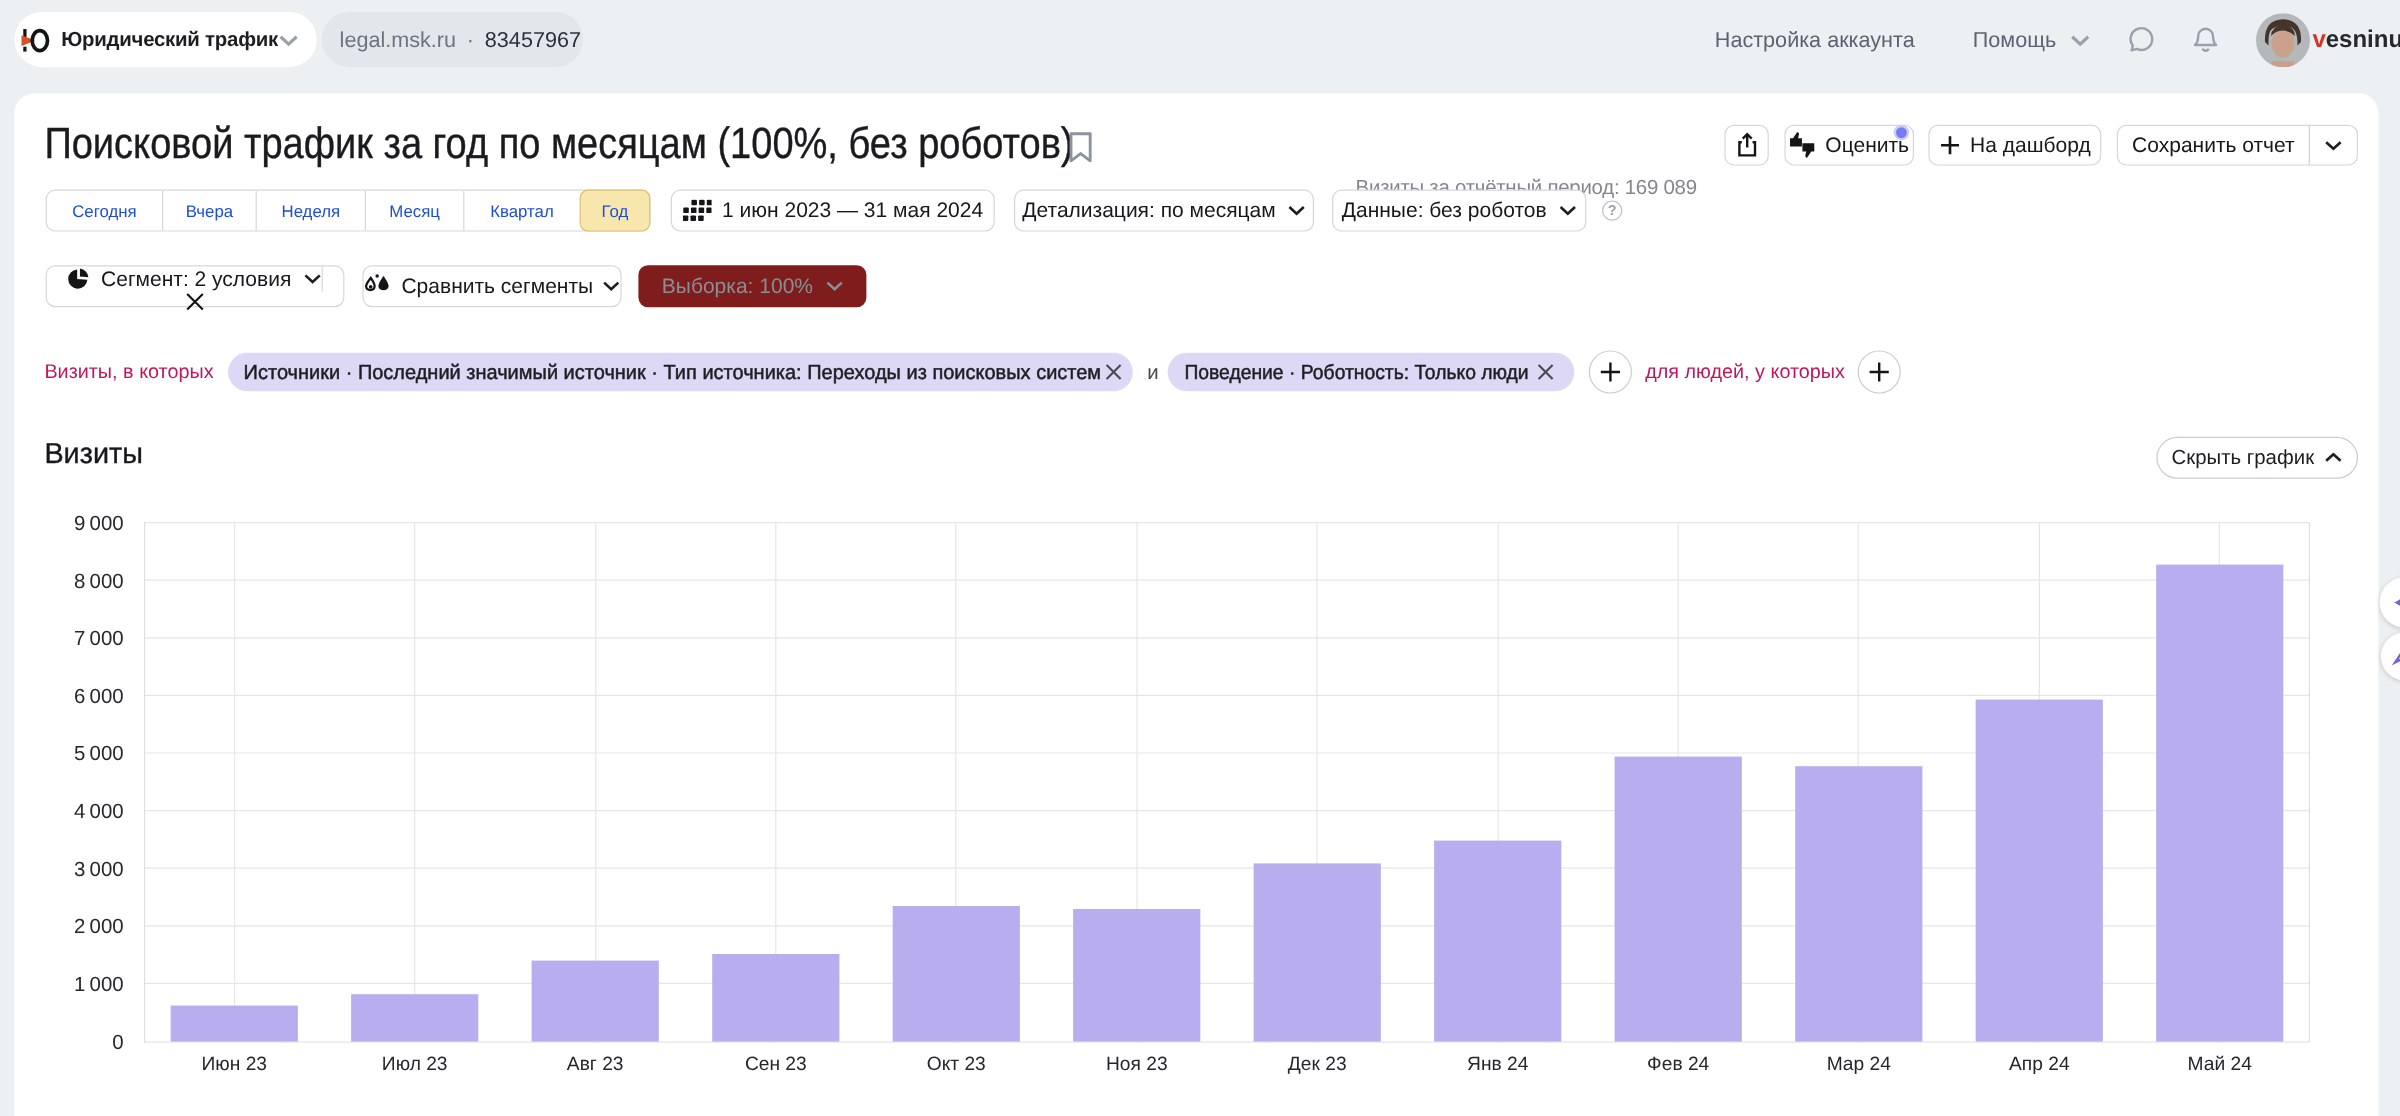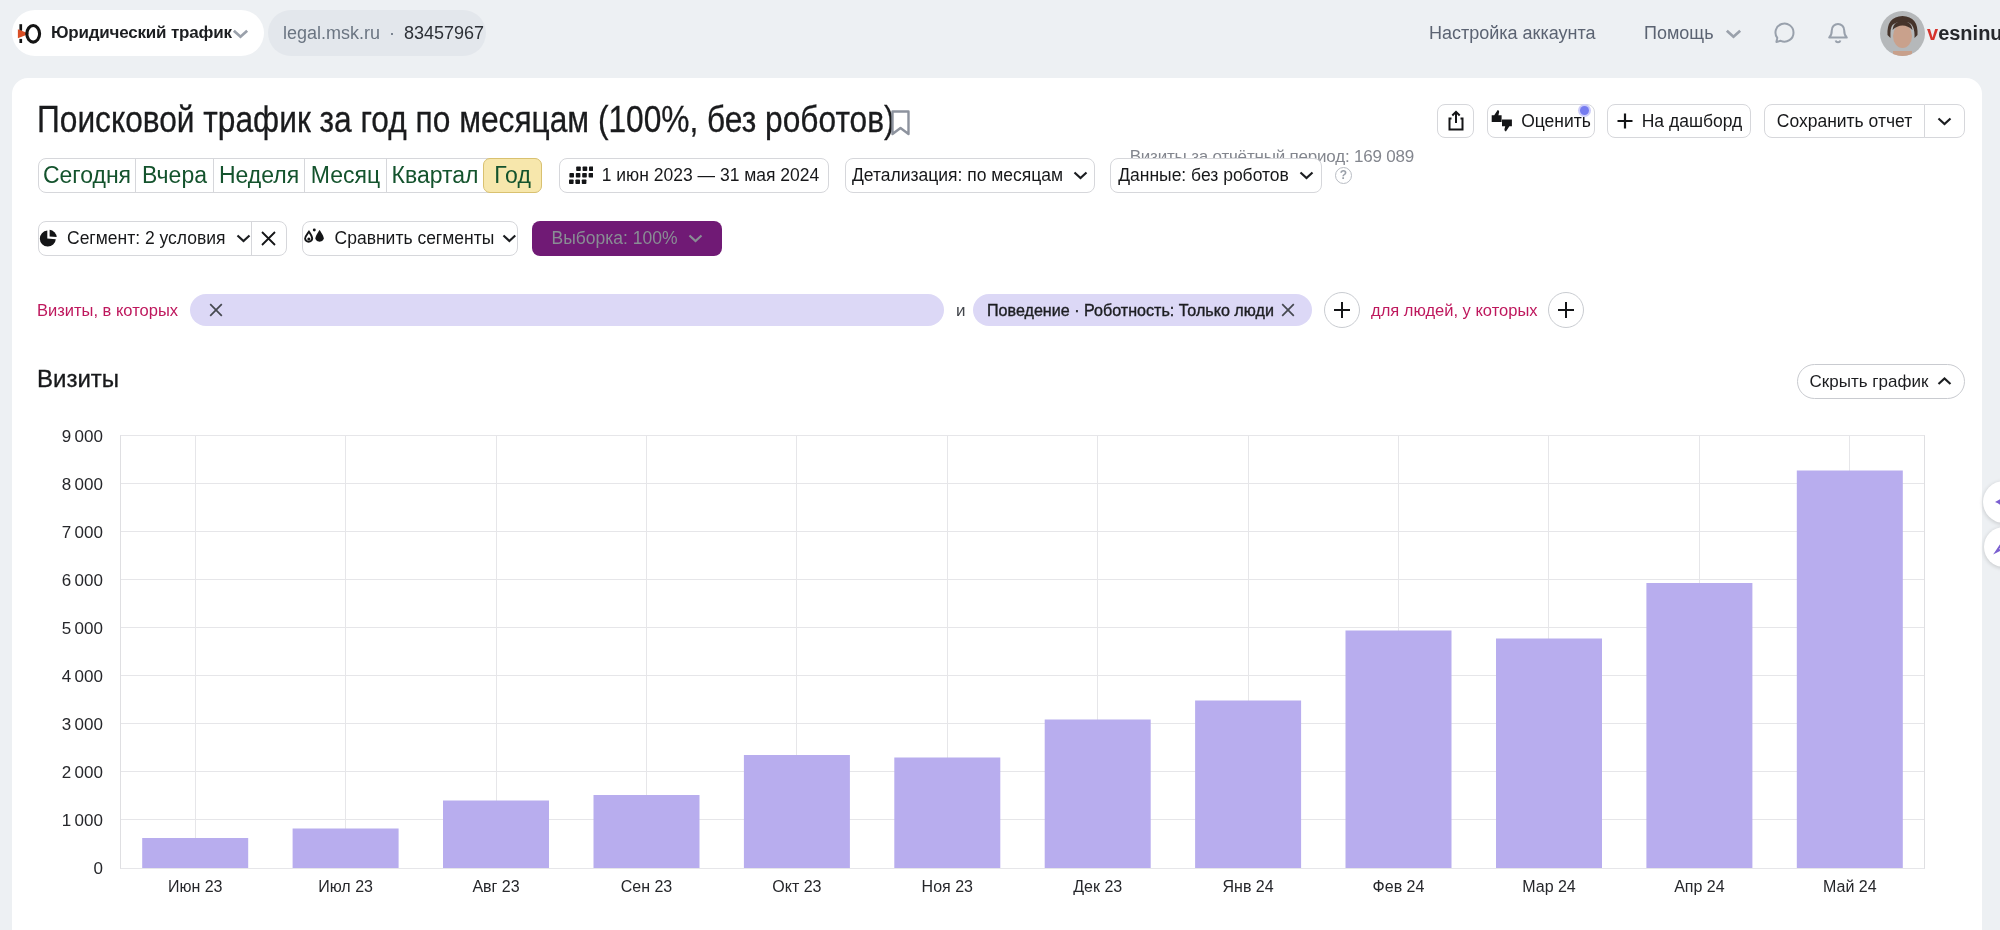--- a/index.html
+++ b/index.html
@@ -100,21 +100,21 @@
       <path d="M9 1.5 V16.5 M1.5 9 H16.5" stroke="#141517" stroke-width="2.2"></path>
     </svg>На дашборд</div>
 <div class="btn r1" style="left:1764px;width:161px;border-radius:8px 0 0 8px;">Сохранить отчет</div>
 <div class="btn r1" id="btn-savechev" style="left:1924px;width:41px;border-radius:0 8px 8px 0;">
     <svg width="15" height="9" viewBox="0 0 15 9">
       <polyline points="1.5,1.5 7.5,7 13.5,1.5" fill="none" stroke="#1c1e21" stroke-width="2.2"></polyline>
     </svg>
   </div>
 
 <div id="segrow" class="abs" style="left:38px;top:158px;">
-    <div style="display:flex;height:35px;border:1px solid #d6d7db;border-radius:8px;background:#fff;font-size:23px;color:#14532d;">
+    <div style="display:flex;height:35px;border:1px solid #d6d7db;border-radius:8px;background:#fff;font-size:14px;color:#1d4ed8;">
 <div style="width:97px;display:flex;align-items:center;justify-content:center;border-right:1px solid #d6d7db;">Сегодня</div>
 <div style="width:78px;display:flex;align-items:center;justify-content:center;border-right:1px solid #d6d7db;">Вчера</div>
 <div style="width:91px;display:flex;align-items:center;justify-content:center;border-right:1px solid #d6d7db;">Неделя</div>
 <div style="width:82px;display:flex;align-items:center;justify-content:center;border-right:1px solid #d6d7db;">Месяц</div>
 <div style="width:96px;display:flex;align-items:center;justify-content:center;">Квартал</div>
 <div style="width:59px;display:flex;align-items:center;justify-content:center;background:#f7e7ac;border:1px solid #d9c170;border-radius:7px;margin:-1px -1px -1px 0;">Год</div>
 </div>
   </div>
 <div class="btn r2" style="left:559px;width:270px;"><svg width="24" height="20" viewBox="0 0 24 20" style="margin-right:9px;">
       <g fill="#141517">
@@ -132,21 +132,21 @@
     </svg>1 июн 2023 — 31 мая 2024</div>
 <div class="btn r2" style="left:845px;width:250px;">Детализация: по месяцам<svg width="15" height="9" viewBox="0 0 15 9" style="margin-left:10px;">
       <polyline points="1.5,1.5 7.5,7 13.5,1.5" fill="none" stroke="#1c1e21" stroke-width="2.2"></polyline>
     </svg></div>
 <div class="btn r2" style="left:1110px;width:212px;">Данные: без роботов<svg width="15" height="9" viewBox="0 0 15 9" style="margin-left:10px;">
       <polyline points="1.5,1.5 7.5,7 13.5,1.5" fill="none" stroke="#1c1e21" stroke-width="2.2"></polyline>
     </svg></div>
 <div id="qmark" class="abs" style="left:1335px;top:167px;width:17px;height:17px;border:1.5px solid #b9bdc4;border-radius:50%;font-size:12px;line-height:14px;text-align:center;color:#9aa0a9;font-weight:bold;">?</div>
 
 <div class="btn r3" style="left:38px;width:249px;padding:0;">
-    <div style="display:flex;align-items:center;height:100%;width:100%;">
+    <div style="display:flex;align-items:center;height:100%;width:100%;flex-direction:column;">
       <div style="display:flex;align-items:center;justify-content:center;flex:1;height:100%;border-right:1px solid #d6d7db;"><svg width="19" height="19" viewBox="0 0 19 19" style="margin-right:9px;">
           <path d="M8.3 1.6 A8 8 0 1 0 16.8 10.2 L8.3 9.5 Z" fill="#141517"></path>
           <path d="M10.6 0.8 A8 8 0 0 1 17.7 8.1 L10.6 7.5 Z" fill="#141517"></path>
         </svg>Сегмент: 2 условия<svg width="15" height="9" viewBox="0 0 15 9" style="margin-left:10px;">
           <polyline points="1.5,1.5 7.5,7 13.5,1.5" fill="none" stroke="#1c1e21" stroke-width="2.2"></polyline>
         </svg></div>
       <div style="display:flex;align-items:center;justify-content:center;width:36px;height:100%;">
         <svg width="17" height="17" viewBox="0 0 17 17">
           <path d="M2 2 L15 15 M15 2 L2 15" stroke="#141517" stroke-width="1.8"></path>
         </svg>
@@ -154,26 +154,27 @@
     </div>
   </div>
 <div class="btn r3" style="left:302px;width:216px;"><svg width="24" height="21" viewBox="0 0 24 21" style="margin-right:8px;">
       <path d="M6.1 3.5 C7.7 6 9.4 8.3 9.4 10.7 A3.7 3.7 0 0 1 2.1 10.7 C2.1 8.3 4.4 6 6.1 3.5 Z" fill="none" stroke="#141517" stroke-width="1.9"></path>
       <circle cx="6" cy="11" r="1.6" fill="#141517"></circle>
       <path d="M16.9 3.5 C18.6 6 20.3 8.3 20.3 10.7 A3.7 3.7 0 0 1 13.5 10.7 C13.5 8.3 15.2 6 16.9 3.5 Z" fill="#141517" stroke="#141517" stroke-width="1.9"></path>
       <circle cx="11.5" cy="1.8" r="1.5" fill="#141517"></circle>
     </svg>Сравнить сегменты<svg width="15" height="9" viewBox="0 0 15 9" style="margin-left:8px;">
       <polyline points="1.5,1.5 7.5,7 13.5,1.5" fill="none" stroke="#1c1e21" stroke-width="2.2"></polyline>
     </svg></div>
-<div class="abs" style="left:532px;top:221px;width:190px;height:35px;background:#701a75;border-radius:8px;font-size:17.5px;color:#898d94;display:flex;align-items:center;justify-content:center;">Выборка: 100%<svg width="15" height="9" viewBox="0 0 15 9" style="margin-left:10px;">
+<div class="abs" style="left:532px;top:221px;width:190px;height:35px;background:#7f1d1d;border-radius:8px;font-size:17.5px;color:#898d94;display:flex;align-items:center;justify-content:center;">Выборка: 100%<svg width="15" height="9" viewBox="0 0 15 9" style="margin-left:10px;">
       <polyline points="1.5,1.5 7.5,7 13.5,1.5" fill="none" stroke="#898d94" stroke-width="2.2"></polyline>
     </svg></div>
 
 <div class="abs graytxt" style="left:37px;top:301px;font-size:16.5px;">Визиты, в которых</div>
 <div class="chip" style="left:190px;width:754px;padding:0 6px 0 13px;">
+    <span style="display:inline-block;width:712px;overflow:visible;flex-shrink:0;"><span style="display:inline-block;font-size:17px;transform:scaleX(0.980);transform-origin:0 50%;white-space:nowrap;">Источники · Последний значимый источник · Тип источника: Переходы из поисковых систем</span></span>
     <svg width="16" height="16" viewBox="0 0 16 16" style="margin-left:5px;flex-shrink:0;">
       <path d="M2.2 2.2 L13.8 13.8 M13.8 2.2 L2.2 13.8" stroke="#45484f" stroke-width="1.7"></path>
     </svg>
   </div>
 <div class="abs" style="left:956px;top:301px;font-size:17px;color:#43464c;">и</div>
 <div class="chip" style="left:973px;width:339px;padding:0 14px;">
     <span style="display:inline-block;width:287px;overflow:visible;flex-shrink:0;"><span style="display:inline-block;font-size:17px;transform:scaleX(0.947);transform-origin:0 50%;white-space:nowrap;">Поведение · Роботность: Только люди</span></span>
     <svg width="16" height="16" viewBox="0 0 16 16" style="margin-left:6px;flex-shrink:0;">
       <path d="M2.2 2.2 L13.8 13.8 M13.8 2.2 L2.2 13.8" stroke="#45484f" stroke-width="1.7"></path>
     </svg>

